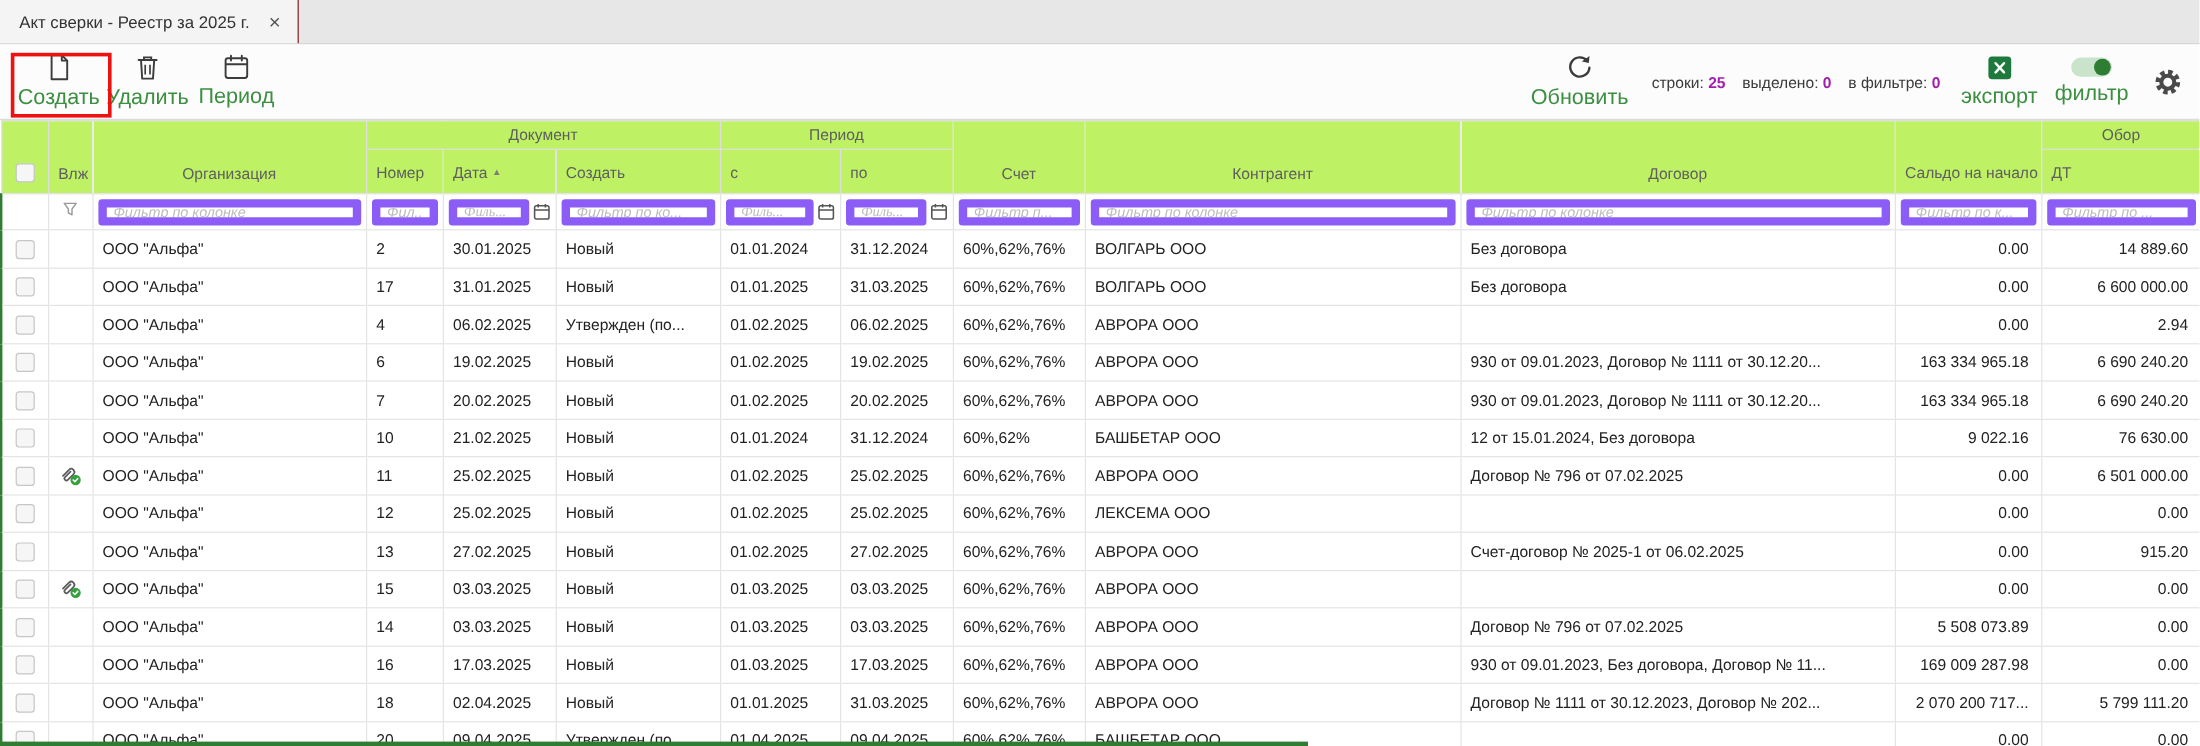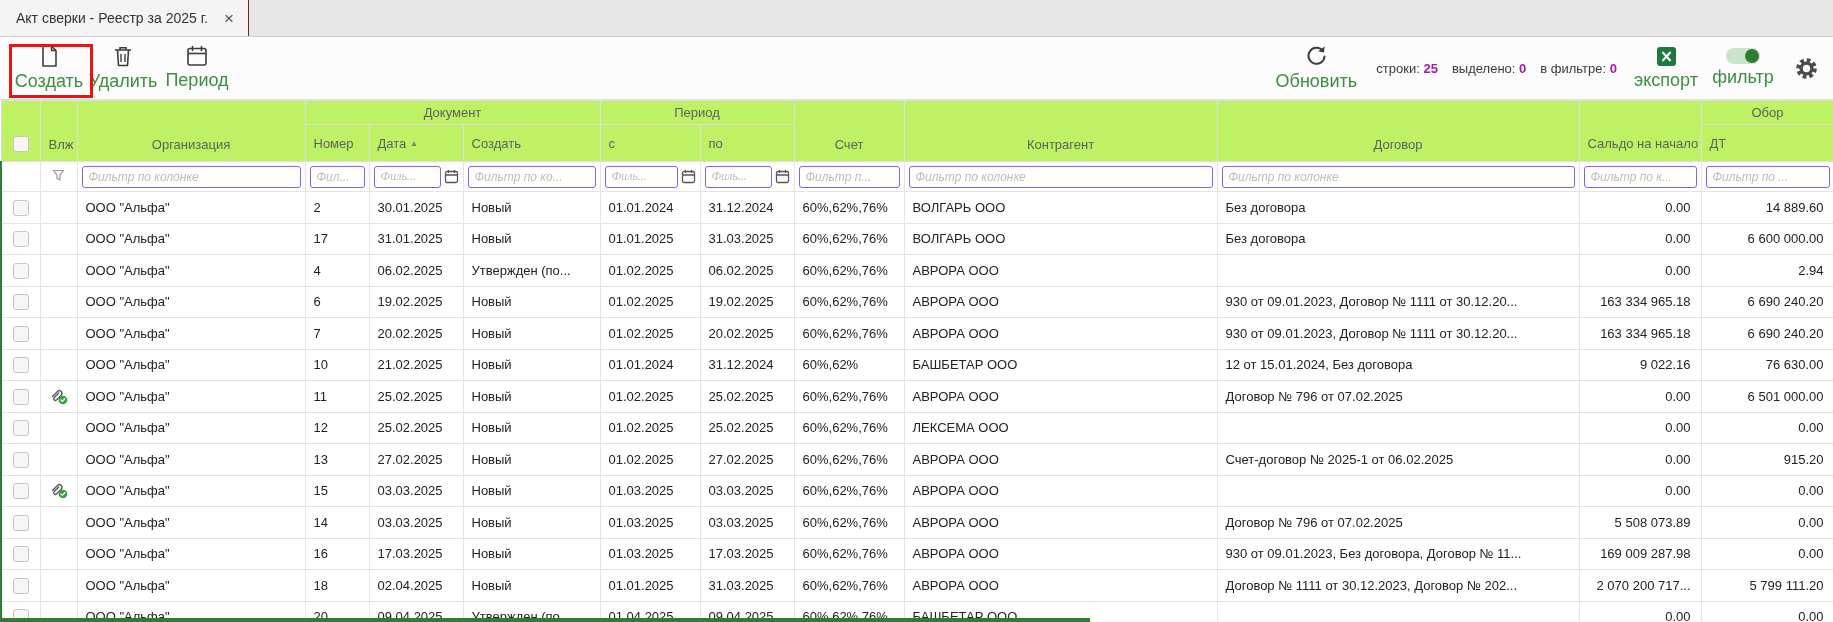--- a/index.html
+++ b/index.html
@@ -33,21 +33,21 @@
   .grid th, .grid td { border:1px solid #e4e4e4; padding:0 8px; overflow:hidden; white-space:nowrap; }
   .grid thead th { background:#bef264; font-weight:normal; color:#5f5f5f; font-size:13px; border-color:#dedede; }
   .h1 .hgroup { height:24px; text-align:center; }
   .h1 .hspan  { text-align:center; vertical-align:bottom; padding-bottom:9px; }
   .h2 th { height:37px; text-align:left; vertical-align:middle; }
   .h-balance { white-space:normal; line-height:1.15; font-size:12.5px; padding-bottom:5px; }
   .h-turn { text-align:right; padding-right:8px; }
   .sort { font-size:8px; color:#7d7d7d; vertical-align:2px; }
   
   .hf td { background:#ffffff; height:30px; padding:0 4px; border-color:#e4e4e4; }
-  .finput { width:100%; height:22px; border:1px solid #8b5cf6; border-radius:3px; padding:0 6px;
+  .finput { width:100%; height:22px; border:7px solid #8b5cf6; border-radius:3px; padding:0 6px;
             font-size:12px; color:#555; outline:none; font-family:inherit; background:#fff; }
   .finput::placeholder { color:#bcbcbc; font-style:italic; }
   .datec { display:flex; align-items:center; gap:3px; }
   .datec .finput { flex:1; min-width:0;font-family:Liberation Serif, serif; }
   .fc-center { text-align:center; }
   
   .grid tbody td { height:31.5px; font-size:13px; color:#222; background:#fff; }
   .grid tbody td.num, .grid td.c-balance, .grid td.c-dt { text-align:right; padding-right:10px; }
   .cb { display:inline-block; width:16px; height:16px; border:1px solid #c6c6c6; border-radius:3px; background:#f6f6f6; vertical-align:middle; cursor:pointer; }
   .c-check { text-align:center; padding:0; }

